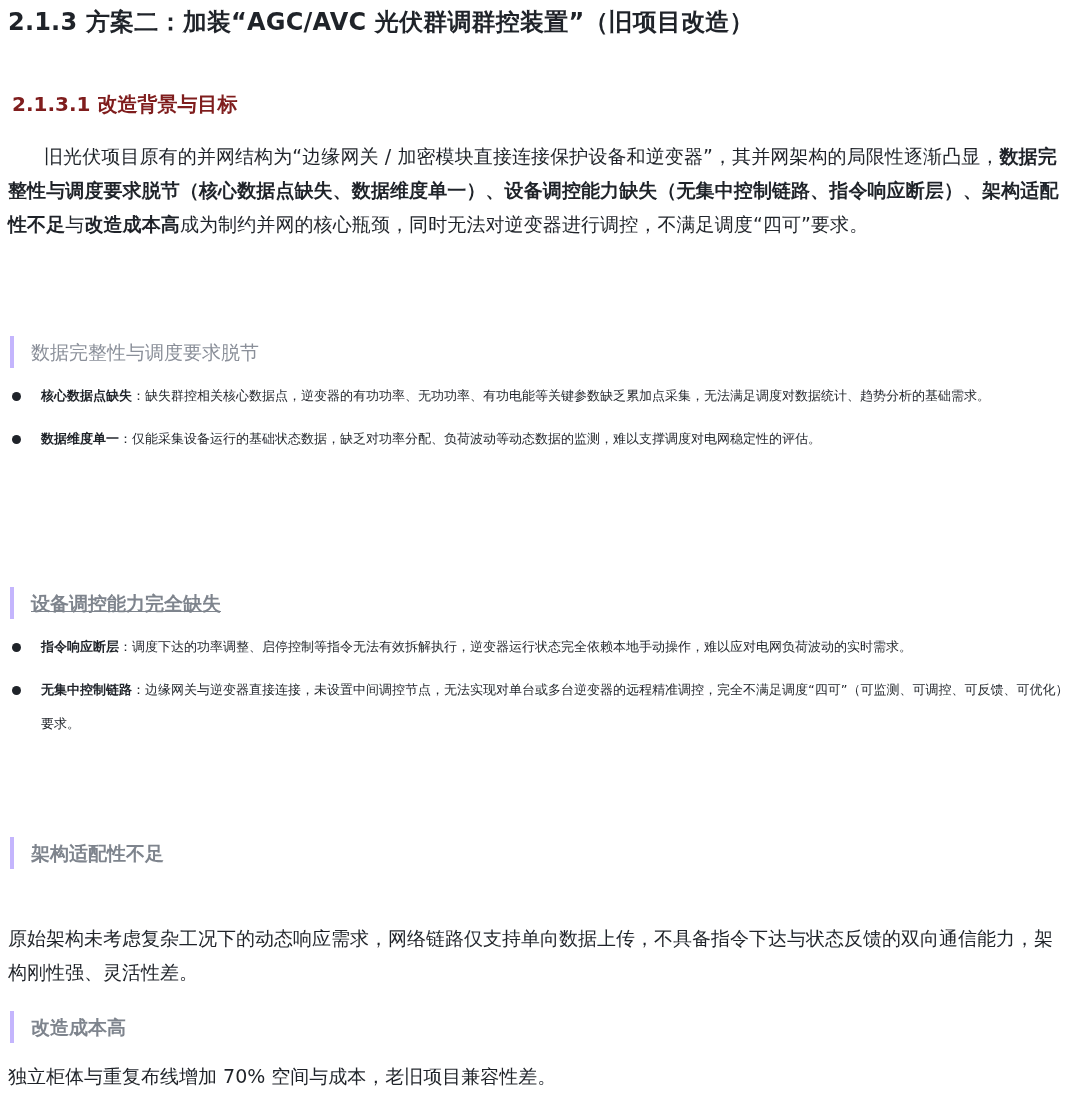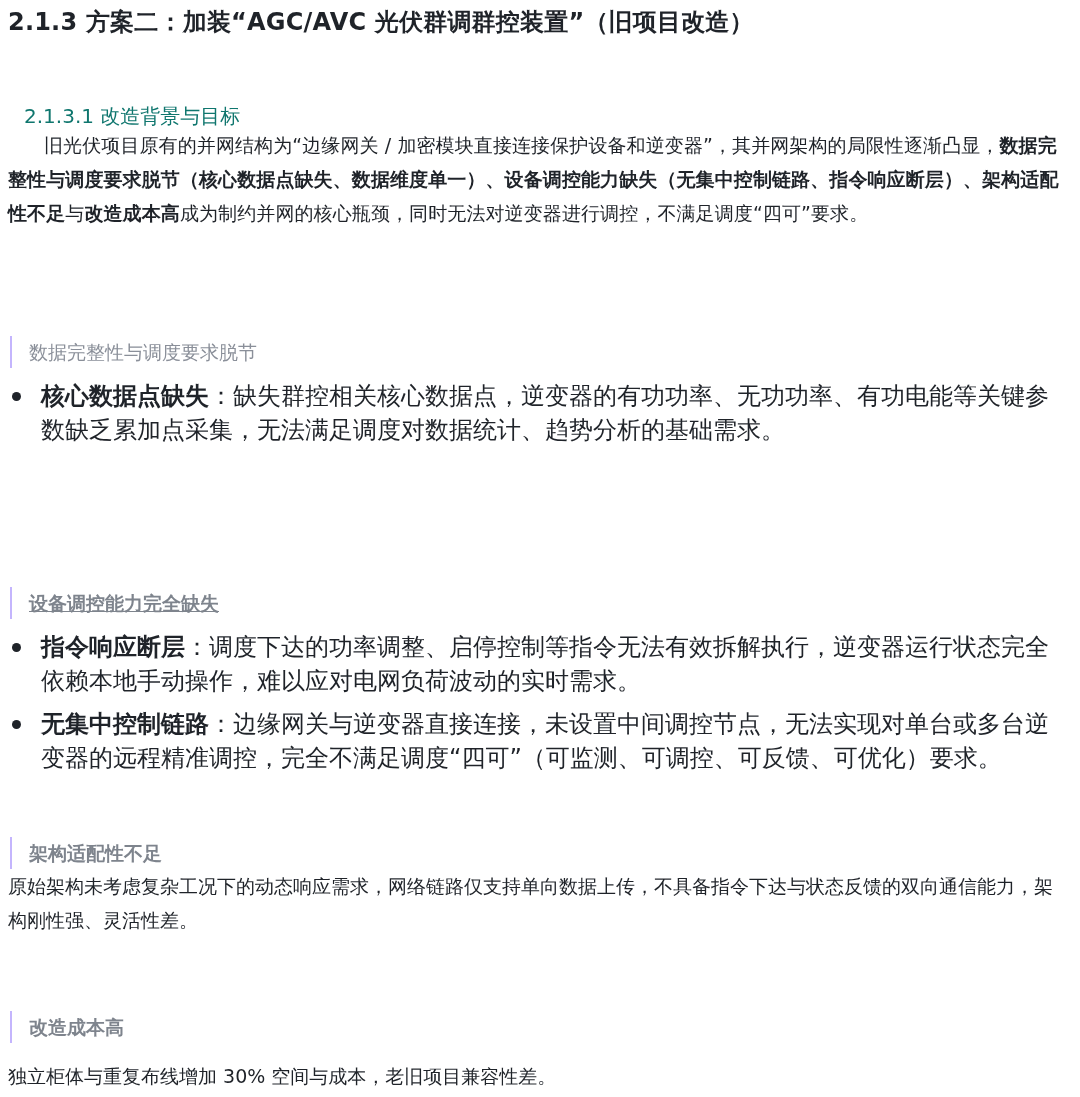--- a/index.html
+++ b/index.html
@@ -1,55 +1,58 @@
 <!DOCTYPE html>
 <html><head>
 <meta charset="utf-8">
 <style>
   html, body { margin:0; padding:0; background:#ffffff; }
   body { width:1080px; height:1097px; overflow:hidden; font-family:"DejaVu Sans", "Liberation Sans", sans-serif; color:#1f2329; }
   .page { position:relative; padding:0 8px; }
   h2.h3title { position:absolute; top:6px; left:8px; margin:0; font-size:24px; font-weight:bold; color:#1f2329; letter-spacing:0.2px; white-space:nowrap; }
-  h3.h4title { position:absolute; top:87px; left:8px; margin:16px; font-size:20px; font-weight:normal; color:#0f766e; white-space:nowrap; }
+  h3.h4title { position:absolute; top:87px; left:8px; margin:4px; font-size:20px; font-weight:bold; color:#7f1d1d; white-space:nowrap; }
   .para { position:absolute; left:8px; width:1062px; font-size:19px; line-height:34px; color:#1f2329; margin:0; }
   .para b { font-weight:bold; }
-  .intro { top:128px; text-indent:36px; letter-spacing:0.1px; }
-  .quote { position:absolute; left:10px; height:32px; border-left:2px solid #c4b5fd; padding-left:17px; font-size:19px; line-height:32px; color:#8a8f99; white-space:nowrap; }
+  .intro { top:139px; text-indent:36px; letter-spacing:0.1px; }
+  .quote { position:absolute; left:10px; height:32px; border-left:4px solid #c4b5fd; padding-left:17px; font-size:19px; line-height:32px; color:#8a8f99; white-space:nowrap; }
   .quote.bold { font-weight:bold; color:#7e848d; }
   ul.bullets { position:absolute; left:8px; width:1062px; margin:0; padding:0; list-style:none; }
-  ul.bullets li { position:relative; padding-left:33px; font-size:24px; line-height:34px; color:#1f2329; margin-bottom:9px; }
+  ul.bullets li { position:relative; padding-left:33px; font-size:13px; line-height:34px; color:#1f2329; margin-bottom:9px; }
   ul.bullets li .dot { position:absolute; left:4px; top:13px; width:9px; height:9px; border-radius:50%; background:#1f2329; }
   ul.bullets li b { font-weight:bold; }
 </style>
 </head>
 <body>
 
 <div class="page">
 
   <h2 class="h3title">2.1.3 方案二：加装“AGC/AVC 光伏群调群控装置”（旧项目改造）</h2>
   <h3 class="h4title">2.1.3.1 改造背景与目标</h3>
 
   <p class="para intro"><span>旧光伏项目原有的并网结构为“边缘网关 / 加密模块直接连接保护设备和逆变器”，其并网架构的局限性逐渐凸显，</span><b>数据完整性与调度要求脱节（核心数据点缺失、数据维度单一）、设备调控能力缺失（无集中控制链路、指令响应断层）、架构适配性不足</b><span>与</span><b>改造成本高</b><span>成为制约并网的核心瓶颈，同时无法对逆变器进行调控，不满足调度“四可”要求。</span></p>
 
   <div class="quote" style="top:336px;">数据完整性与调度要求脱节</div>
   <ul class="bullets" style="top:379px;">
     <li>
       <span class="dot"></span><b>核心数据点缺失</b><span>：缺失群控相关核心数据点，逆变器的有功功率、无功功率、有功电能等关键参数缺乏累加点采集，无法满足调度对数据统计、趋势分析的基础需求。</span>
     </li>
+    <li>
+      <span class="dot"></span><b>数据维度单一</b><span>：仅能采集设备运行的基础状态数据，缺乏对功率分配、负荷波动等动态数据的监测，难以支撑调度对电网稳定性的评估。</span>
+    </li>
   </ul>
 
   <div class="quote bold" style="top:587px;text-decoration:underline;">设备调控能力完全缺失</div>
   <ul class="bullets" style="top:630px;">
     <li>
       <span class="dot"></span><b>指令响应断层</b><span>：调度下达的功率调整、启停控制等指令无法有效拆解执行，逆变器运行状态完全依赖本地手动操作，难以应对电网负荷波动的实时需求。</span>
     </li>
     <li>
       <span class="dot"></span><b>无集中控制链路</b><span>：边缘网关与逆变器直接连接，未设置中间调控节点，无法实现对单台或多台逆变器的远程精准调控，完全不满足调度“四可”（可监测、可调控、可反馈、可优化）要求。</span>
     </li>
   </ul>
 
   <div class="quote bold" style="top:837px;">架构适配性不足</div>
-  <p class="para" style="top:869px;">原始架构未考虑复杂工况下的动态响应需求，网络链路仅支持单向数据上传，不具备指令下达与状态反馈的双向通信能力，架构刚性强、灵活性差。</p>
+  <p class="para" style="top:921px;">原始架构未考虑复杂工况下的动态响应需求，网络链路仅支持单向数据上传，不具备指令下达与状态反馈的双向通信能力，架构刚性强、灵活性差。</p>
 
   <div class="quote bold" style="top:1011px;">改造成本高</div>
-  <p class="para" style="top:1059px;">独立柜体与重复布线增加 30% 空间与成本，老旧项目兼容性差。</p>
+  <p class="para" style="top:1059px;">独立柜体与重复布线增加 70% 空间与成本，老旧项目兼容性差。</p>
 
 </div>
 
 </body></html>

